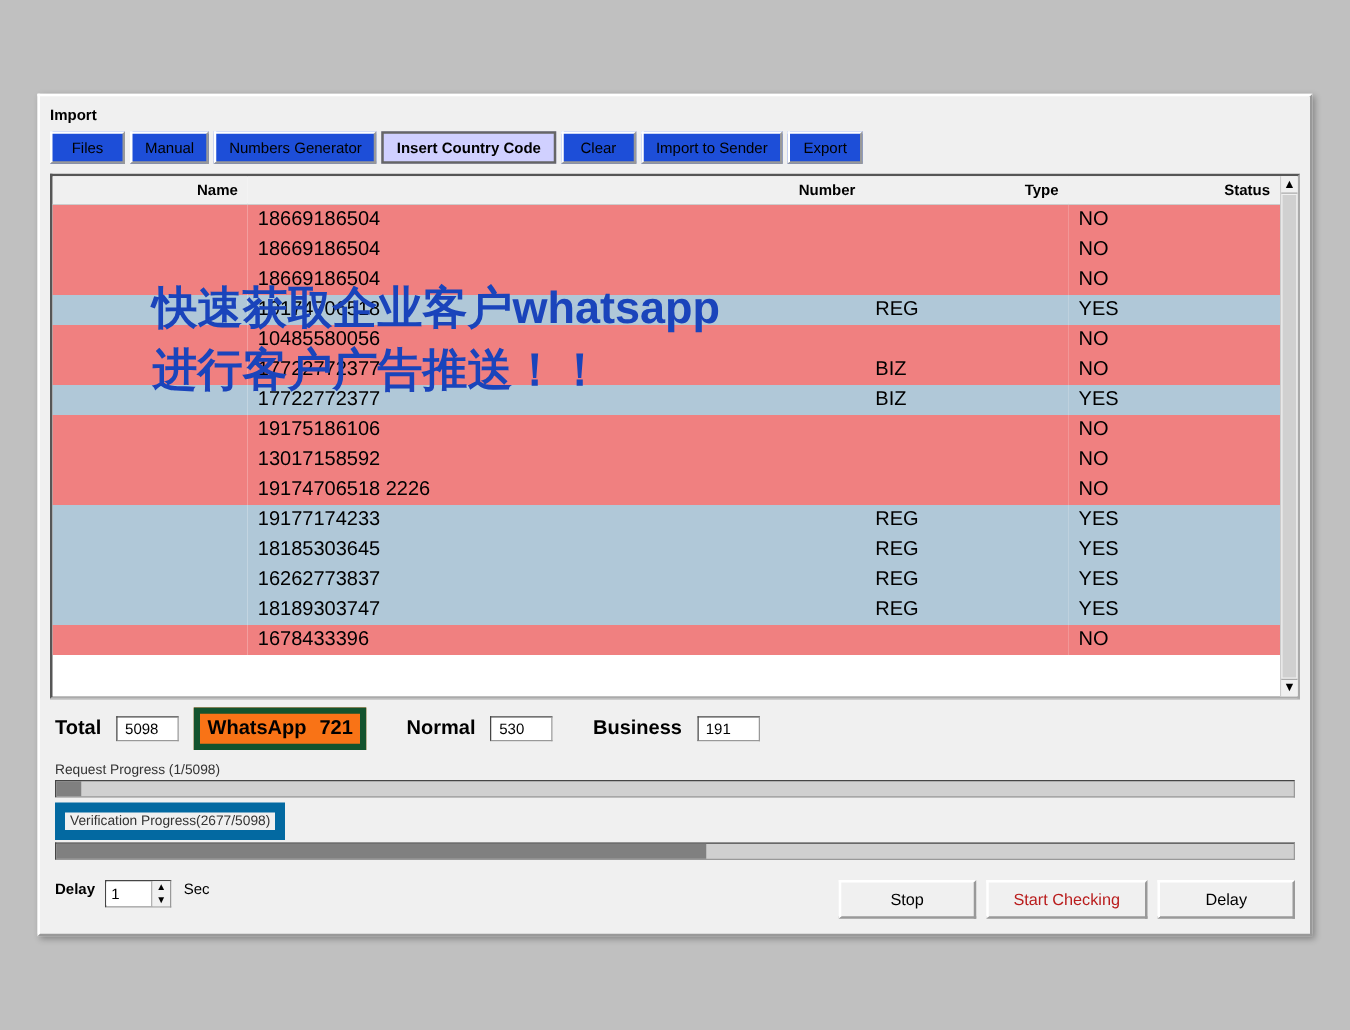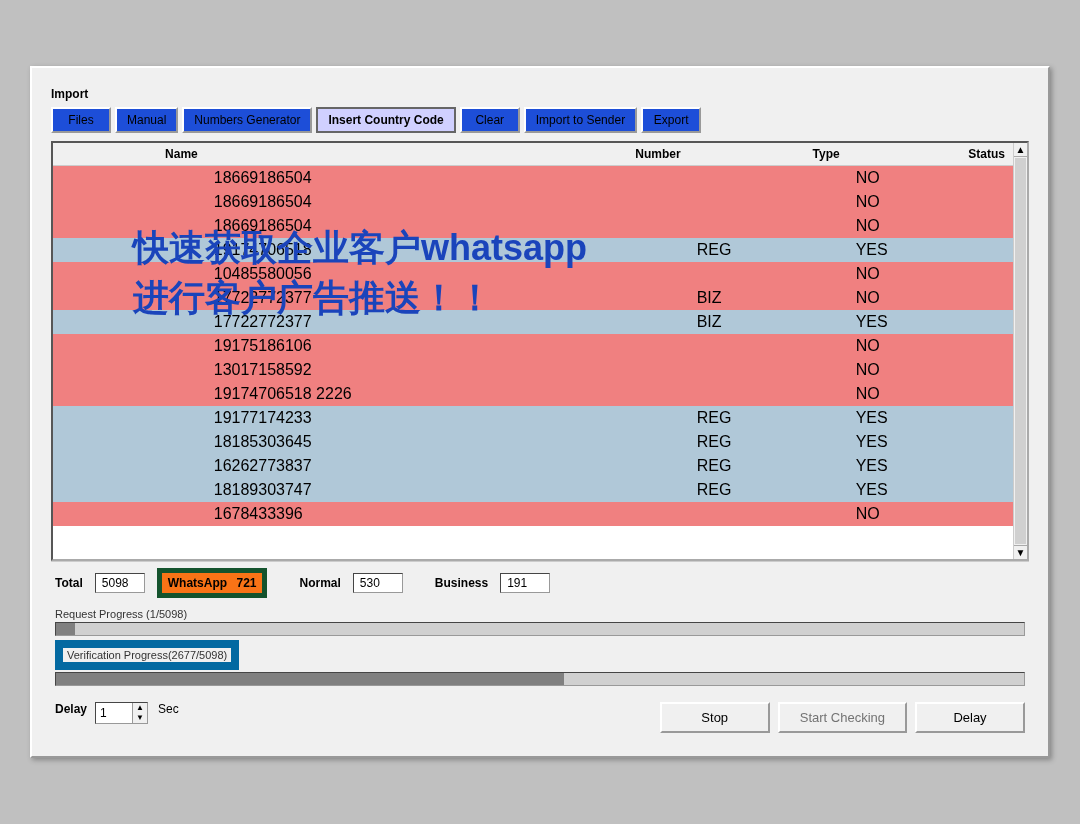--- a/index.html
+++ b/index.html
@@ -14,21 +14,21 @@
       height: 824px;
       overflow: hidden;
     }
     .window {
       width: 1020px;
       background: #f0f0f0;
       border: 2px solid #999;
       border-top: 2px solid #fff;
       border-left: 2px solid #fff;
       box-shadow: 2px 2px 5px rgba(0,0,0,0.3);
-      padding: 19px;
+      padding: 8px;
     }
     .section-label {
       font-size: 12px;
       font-weight: bold;
       color: #000;
       margin-bottom: 6px;
     }
     .toolbar {
       display: flex;
       flex-wrap: wrap;
@@ -92,21 +92,21 @@
     .stats-row {
       display: flex;
       align-items: center;
       gap: 12px;
       padding: 6px 4px;
       border-top: 1px solid #ccc;
       background: #f0f0f0;
     }
     .stats-label {
       font-weight: bold;
-      font-size: 12px;
+      font-size: 16px;
     }
     .stats-value {
       border: 1px inset #999;
       padding: 2px 6px;
       background: #fff;
       min-width: 50px;
       font-size: 12px;
     }
     .stats-whatsapp {
       border: 5px solid #14532d;
@@ -187,21 +187,21 @@
       background: #f0f0f0;
       border: 2px solid #999;
       border-top: 2px solid #fff;
       border-left: 2px solid #fff;
       font-size: 13px;
       cursor: pointer;
       min-width: 110px;
       text-align: center;
     }
     .action-btn.disabled {
-      color: #737373;
+      color: #b91c1c;
       cursor: default;
     }
     .action-btn.stop {
       font-weight: normal;
     }
     .spacer { flex: 1; }
     ::-webkit-scrollbar { width: 14px; }
     ::-webkit-scrollbar-track { background: #f0f0f0; }
     ::-webkit-scrollbar-thumb { background: #c0c0c0; border: 1px solid #999; }
   </style>

